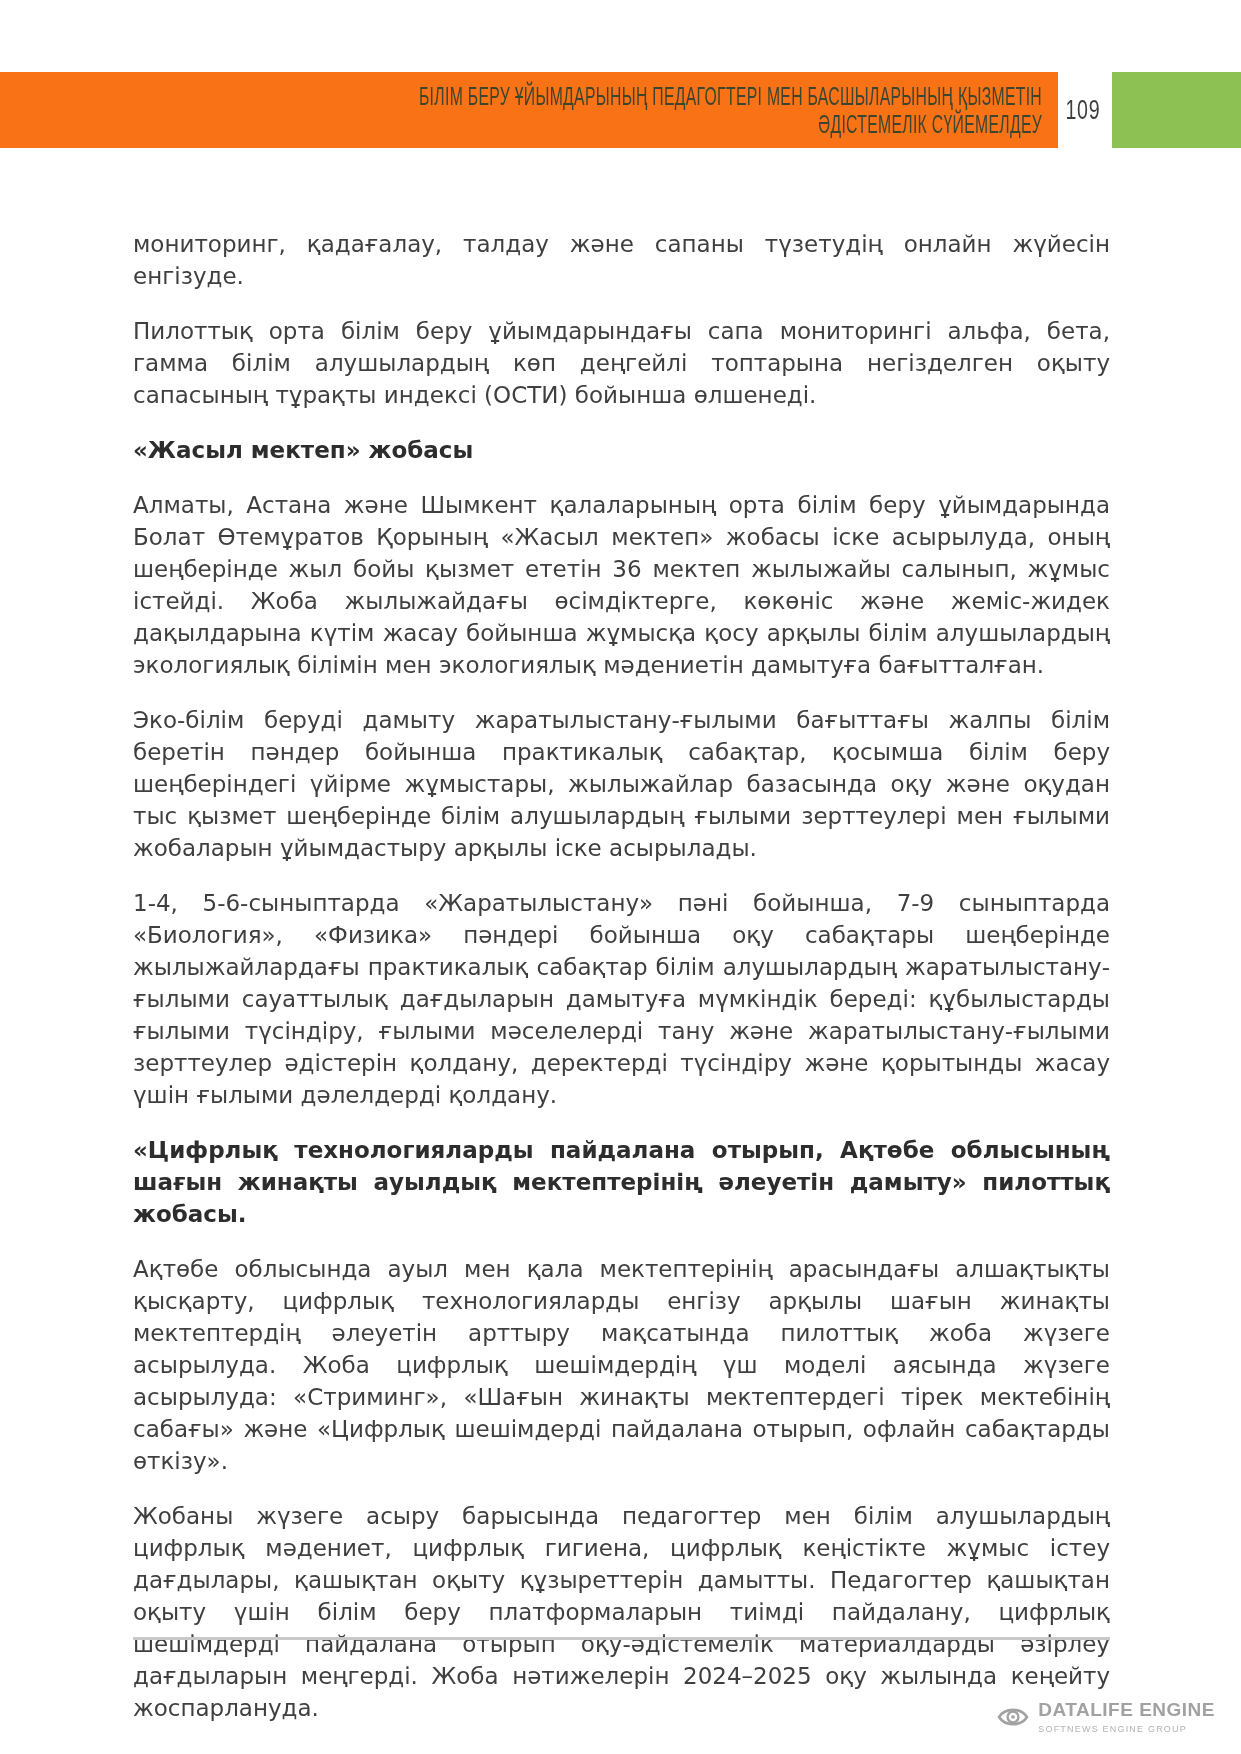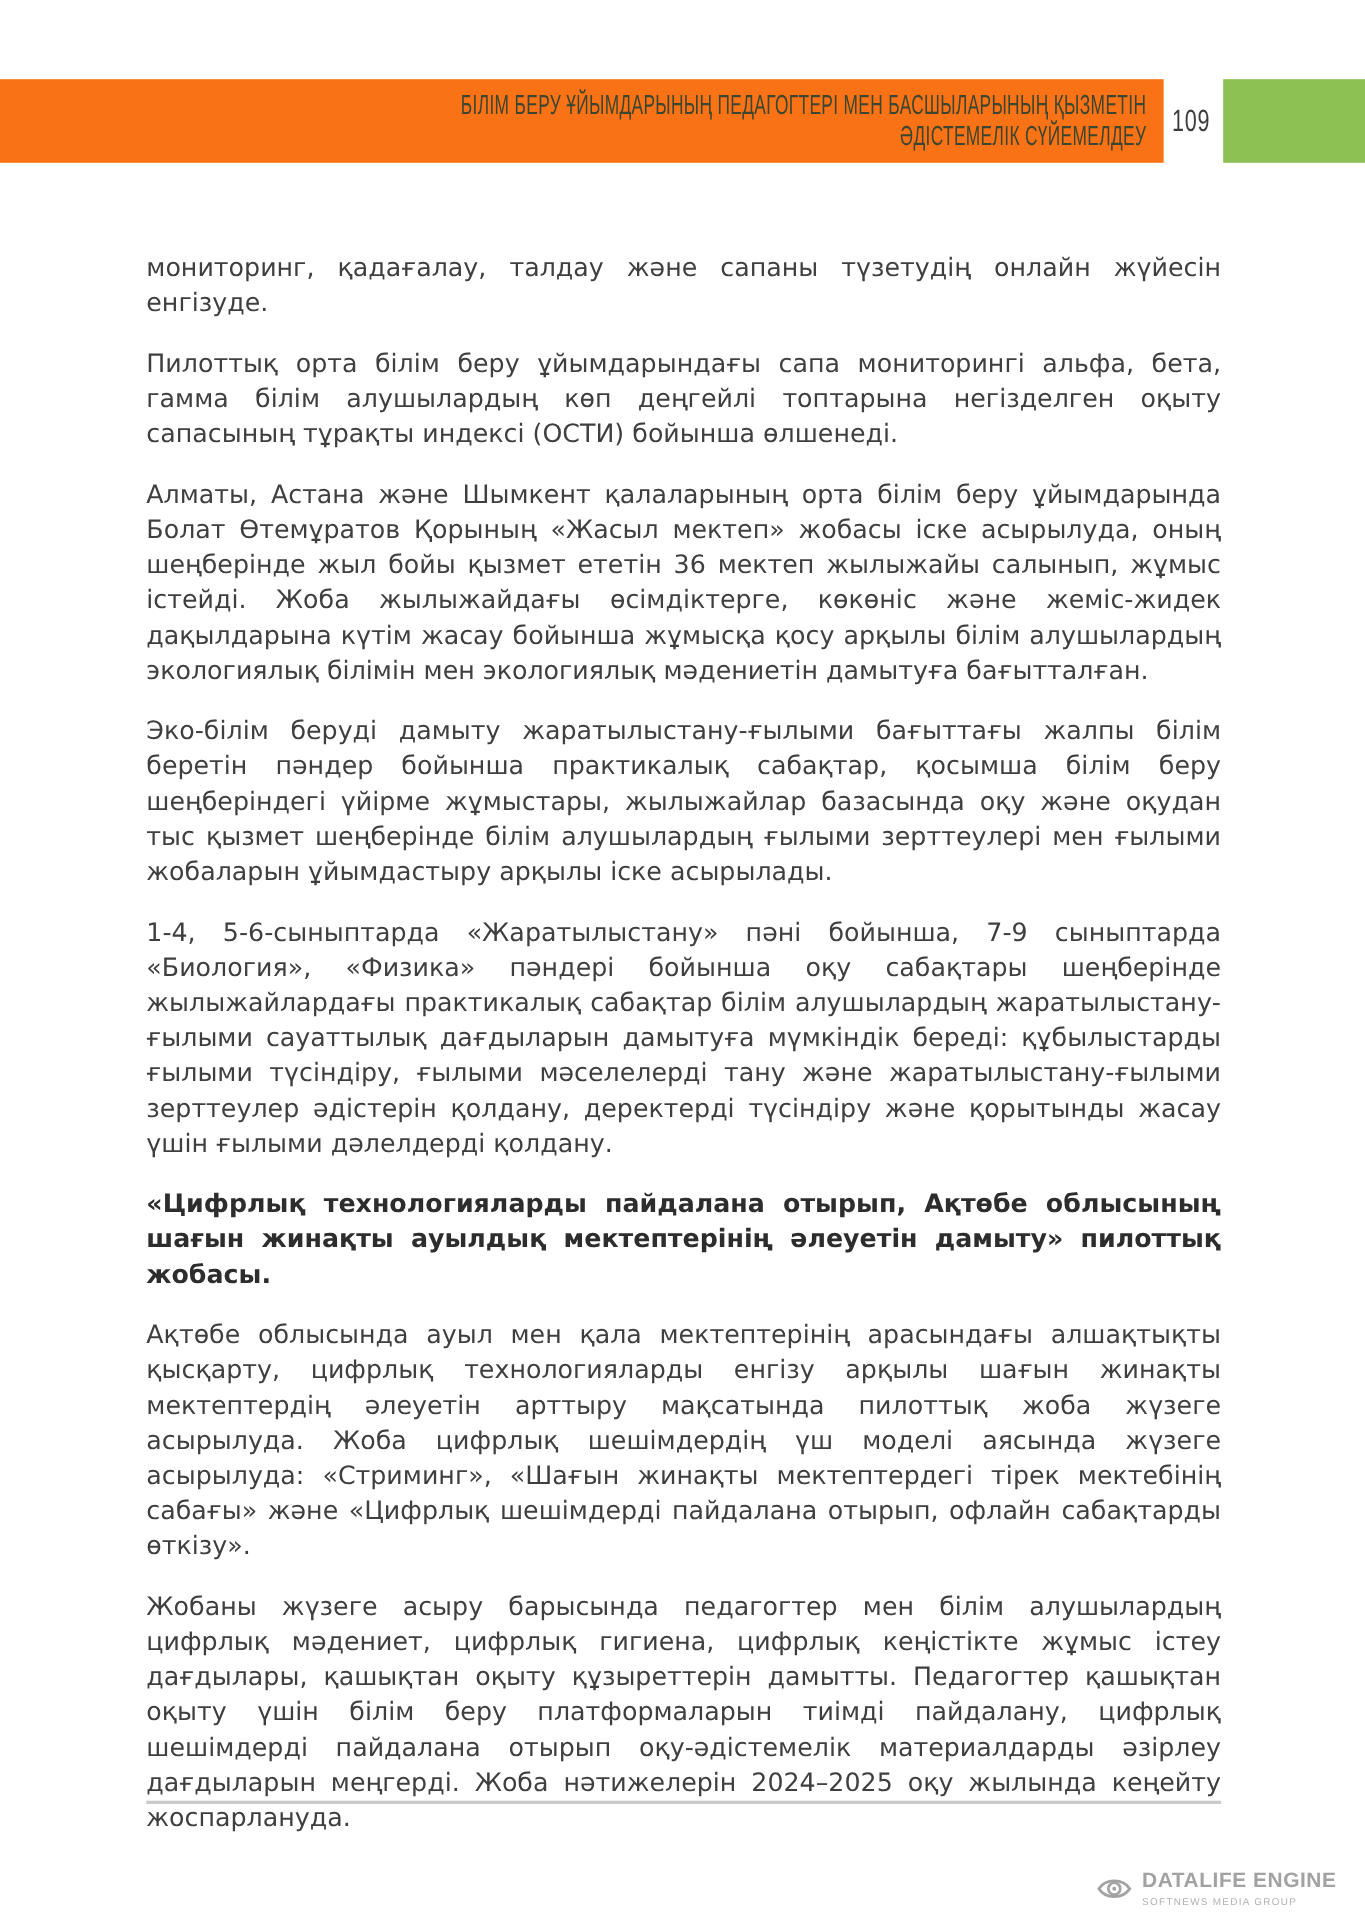--- a/index.html
+++ b/index.html
@@ -75,37 +75,38 @@
     </div>
     <div class="band-pagenum-gap">
       <div class="band-pagenum">109</div>
     </div>
     <div class="band-right"></div>
   </div>
 
   <div class="content">
     <p class="para">мониторинг, қадағалау, талдау және сапаны түзетудің онлайн жүйесін енгізуде.</p>
     <p class="para">Пилоттық орта білім беру ұйымдарындағы сапа мониторингі альфа, бета, гамма білім алушылардың көп деңгейлі топтарына негізделген оқыту сапасының тұрақты индексі (ОСТИ) бойынша өлшенеді.</p>
+    <p class="heading">«Жасыл мектеп» жобасы</p>
     <p class="para">Алматы, Астана және Шымкент қалаларының орта білім беру ұйымдарында Болат Өтемұратов Қорының «Жасыл мектеп» жобасы іске асырылуда, оның шеңберінде жыл бойы қызмет ететін 36 мектеп жылыжайы салынып, жұмыс істейді. Жоба жылыжайдағы өсімдіктерге, көкөніс және жеміс-жидек дақылдарына күтім жасау бойынша жұмысқа қосу арқылы білім алушылардың экологиялық білімін мен экологиялық мәдениетін дамытуға бағытталған.</p>
     <p class="para">Эко-білім беруді дамыту жаратылыстану-ғылыми бағыттағы жалпы білім беретін пәндер бойынша практикалық сабақтар, қосымша білім беру шеңберіндегі үйірме жұмыстары, жылыжайлар базасында оқу және оқудан тыс қызмет шеңберінде білім алушылардың ғылыми зерттеулері мен ғылыми жобаларын ұйымдастыру арқылы іске асырылады.</p>
     <p class="para">1-4, 5-6-сыныптарда «Жаратылыстану» пәні бойынша, 7-9 сыныптарда «Биология», «Физика» пәндері бойынша оқу сабақтары шеңберінде жылыжайлардағы практикалық сабақтар білім алушылардың жаратылыстану-ғылыми сауаттылық дағдыларын дамытуға мүмкіндік береді: құбылыстарды ғылыми түсіндіру, ғылыми мәселелерді тану және жаратылыстану-ғылыми зерттеулер әдістерін қолдану, деректерді түсіндіру және қорытынды жасау үшін ғылыми дәлелдерді қолдану.</p>
     <p class="heading">«Цифрлық технологияларды пайдалана отырып, Ақтөбе облысының шағын жинақты ауылдық мектептерінің әлеуетін дамыту» пилоттық жобасы.</p>
     <p class="para">Ақтөбе облысында ауыл мен қала мектептерінің арасындағы алшақтықты қысқарту, цифрлық технологияларды енгізу арқылы шағын жинақты мектептердің әлеуетін арттыру мақсатында пилоттық жоба жүзеге асырылуда. Жоба цифрлық шешімдердің үш моделі аясында жүзеге асырылуда: «Стриминг», «Шағын жинақты мектептердегі тірек мектебінің сабағы» және «Цифрлық шешімдерді пайдалана отырып, офлайн сабақтарды өткізу».</p>
     <p class="para">Жобаны жүзеге асыру барысында педагогтер мен білім алушылардың цифрлық мәдениет, цифрлық гигиена, цифрлық кеңістікте жұмыс істеу дағдылары, қашықтан оқыту құзыреттерін дамытты. Педагогтер қашықтан оқыту үшін білім беру платформаларын тиімді пайдалану, цифрлық шешімдерді пайдалана отырып оқу-әдістемелік материалдарды әзірлеу дағдыларын меңгерді. Жоба нәтижелерін 2024–2025 оқу жылында кеңейту жоспарлануда.</p>
   </div>
 
   <div class="divider"></div>
 
   <div class="logo">
     <span class="logo-icon">
       <svg viewBox="0 0 32 32" width="32" height="32" fill="none">
         <path d="M2,16 C8,6.5 24,6.5 30,16 C24,25.5 8,25.5 2,16 Z" stroke="#a2a2a2" stroke-width="2.6"></path>
         <circle cx="16" cy="16" r="5.4" stroke="#a2a2a2" stroke-width="2.4"></circle>
         <circle cx="16" cy="16" r="1.8" fill="#a2a2a2"></circle>
       </svg>
     </span>
     <span>
       <div class="logo-brand">DATALIFE ENGINE</div>
-      <div class="logo-tagline">SOFTNEWS MEDIA GROUP</div>
+      <div class="logo-tagline">SOFTNEWS ENGINE GROUP</div>
     </span>
   </div>
 
 </div>
 
 </body></html>

